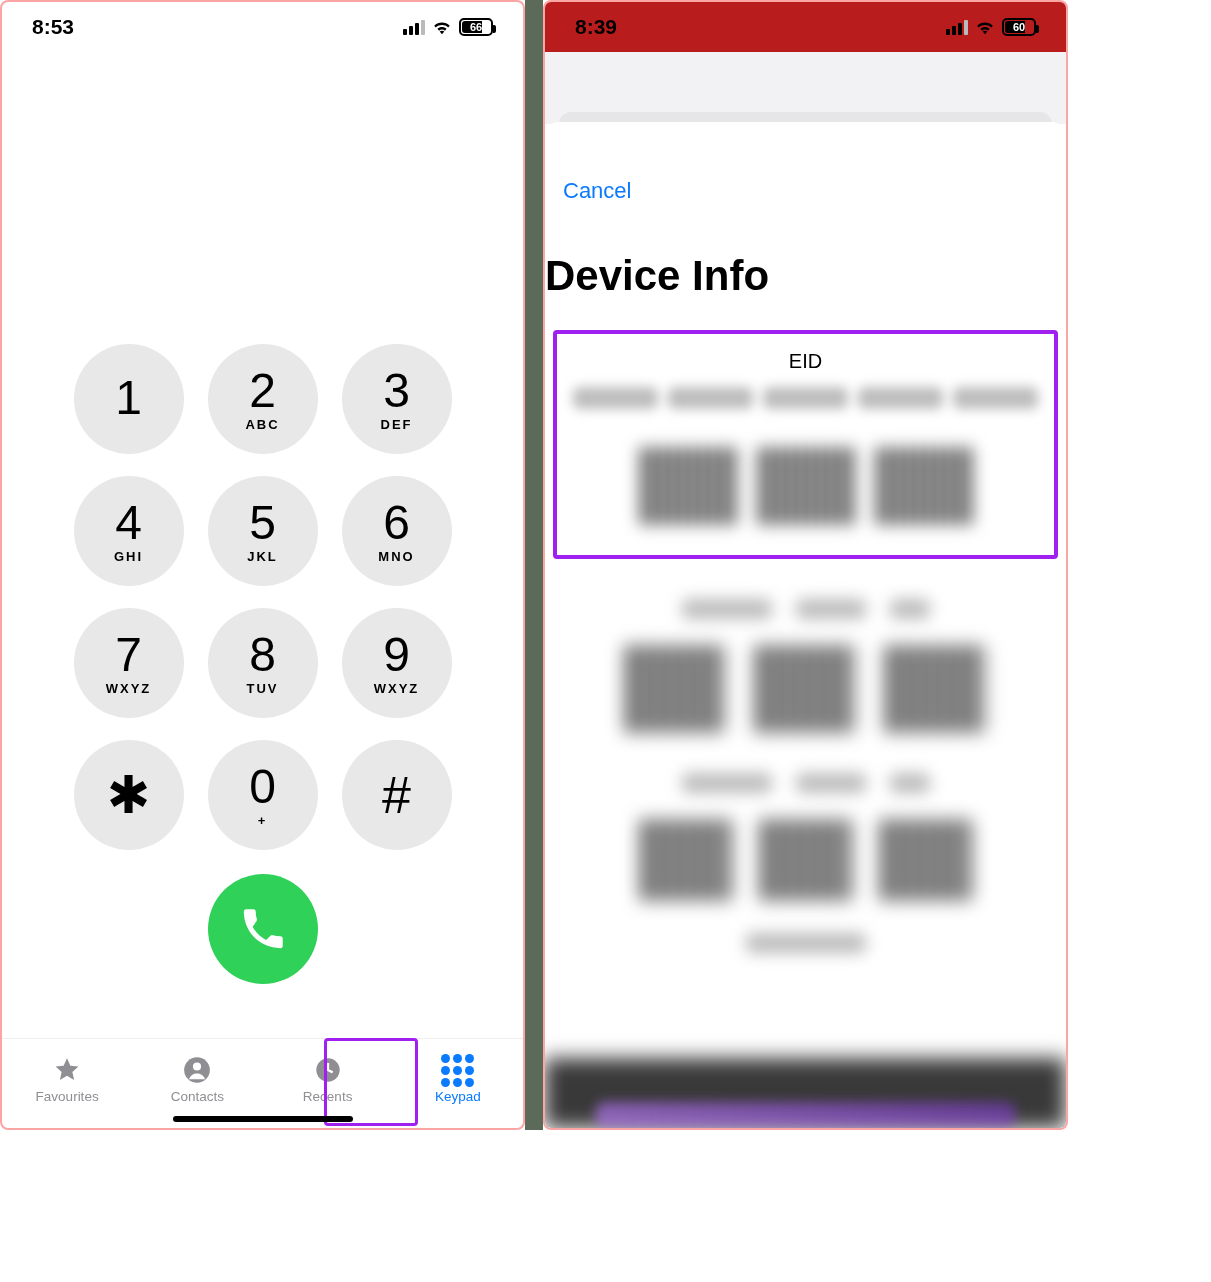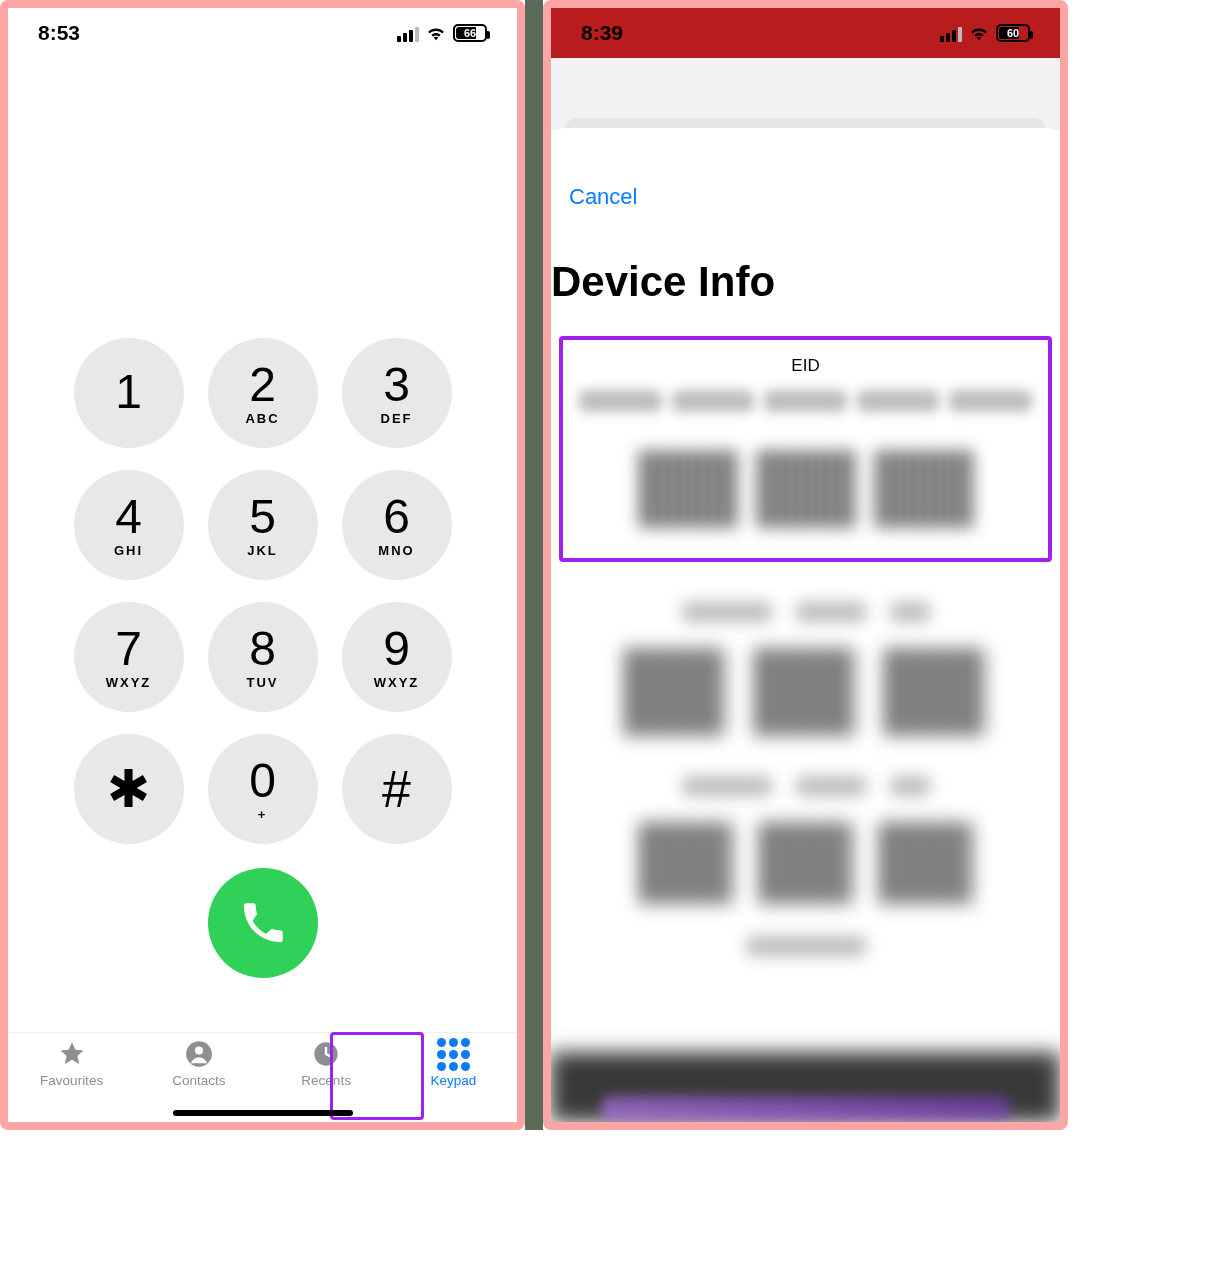--- a/index.html
+++ b/index.html
@@ -7,21 +7,21 @@
     font-family: -apple-system, BlinkMacSystemFont, "Segoe UI", Helvetica, Arial, sans-serif;
     background: #fff;
     width: 1211px;
     height: 1282px;
     display: flex;
     position: relative;
   }
   .phone {
     width: 525px;
     height: 1130px;
-    border: 8px solid #fca5a5;
+    border: 2px solid #fca5a5;
     border-radius: 8px;
     background: #fff;
     overflow: hidden;
     position: relative;
     display: flex;
     flex-direction: column;
   }
   .gap {
     width: 18px;
     background: #5c6b59;
@@ -32,21 +32,21 @@
   
   .status-bar {
     height: 50px;
     display: flex;
     align-items: center;
     justify-content: space-between;
     padding: 0 30px;
     font-weight: 600;
     font-size: 21px;
   }
-  .status-right { display:flex; align-items:flex-end; gap:6px; }
+  .status-right { display:flex; align-items:center; gap:6px; }
   .bars { display:inline-flex; align-items:flex-end; gap:2px; }
   .bars span { width:4px; background:#000; border-radius:1px; }
   .bars span:nth-child(1){height:6px;} .bars span:nth-child(2){height:9px;}
   .bars span:nth-child(3){height:12px;} .bars span:nth-child(4){height:15px; background:#bbb;}
   .wifi-svg { width:22px; height:18px; }
   .battery {
     position:relative; width:34px; height:18px; border:2px solid #000; border-radius:5px;
     display:flex; align-items:center; justify-content:center; font-size:11px; font-weight:700;
   }
   .battery::after{content:""; position:absolute; right:-5px; top:5px; width:3px; height:8px; background:#000; border-radius:0 2px 2px 0;}
@@ -76,21 +76,21 @@
     display:flex; align-items:center; justify-content:center; cursor:pointer;
     margin-bottom:44px;
   }
   .call-btn svg { width:46px; height:46px; fill:#fff; transform:rotate(0deg);}
 
   
   .tab-bar {
     height:90px;
     display:flex;
     border-top:1px solid #eee;
-    padding-top:2px;
+    padding-top:12px;
   }
   .tab {
     flex:1; display:flex; flex-direction:column; align-items:center; justify-content:flex-start;
     gap:4px; font-size:13.5px; color:#8e8e93; cursor:pointer;
     padding-top:4px;
   }
   .tab.active { color:#0a7aff; }
   .tab-icon { height:30px; display:flex; align-items:center; justify-content:center; }
   .tab svg { fill:#8e8e93; }
   .tab.active svg, .tab.active .keypad-dots span { fill:#0a7aff; background:#0a7aff;}
@@ -115,21 +115,21 @@
     background:#fff; flex:1; display:flex; flex-direction:column;
     border-radius:14px 14px 0 0; margin-top:-2px; position:relative;
     padding-top:18px;
   }
   .cancel { color:#0a7aff; font-size:22px; padding:6px 18px 0;margin-top:32px; }
   .di-title { font-size:42px; font-weight:800; text-align:left; margin:48px 0 30px;}
   .eid-block {
     margin:0 8px; border:4px solid #a020f0; border-radius:4px;
     padding:16px 10px 30px; text-align:center;
   }
-  .eid-label { font-size:17px; font-weight:400; margin-bottom:14px;}
+  .eid-label { font-size:20px; font-weight:400; margin-bottom:14px;}
   .blur-row { display:flex; justify-content:space-between; gap:10px; padding:0 6px; filter: blur(6px);}
   .blur-chip { flex:1; height:22px; background:#bdbdbd; border-radius:6px;}
   .barcode-blur {
     display:flex; justify-content:center; gap:22px; margin-top:38px; filter: blur(8px);
   }
   .barcode-blur span {
     width:96px; height:78px;
     background: repeating-linear-gradient(90deg,#333 0 6px,#fff 6px 10px);
     border-radius:2px;
   }

